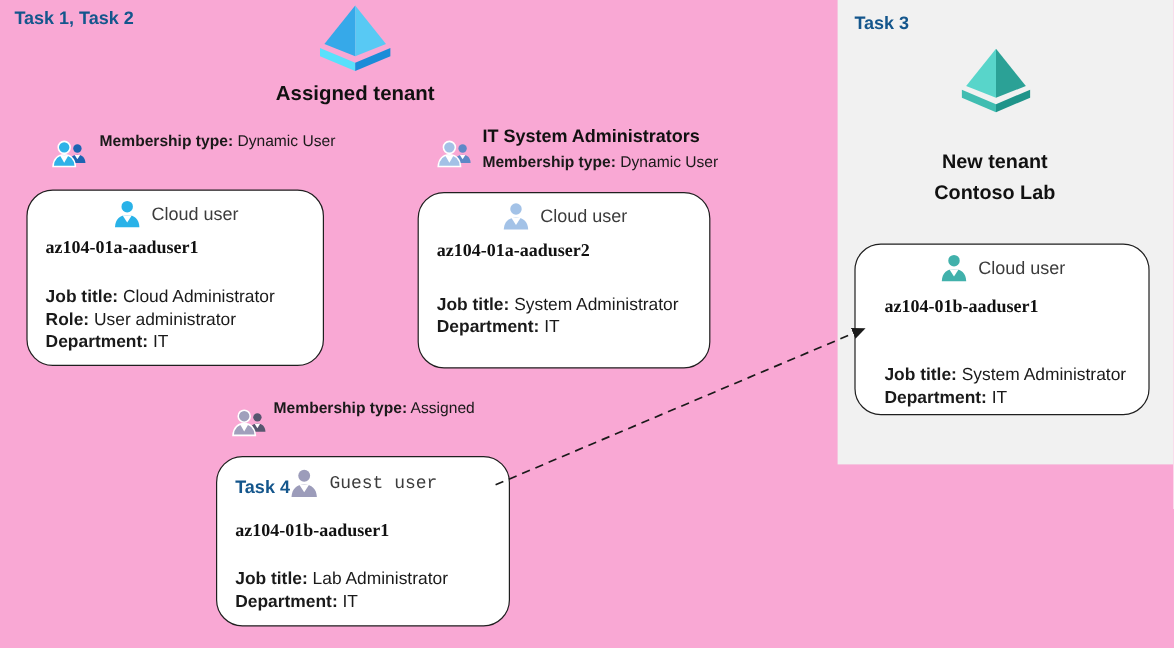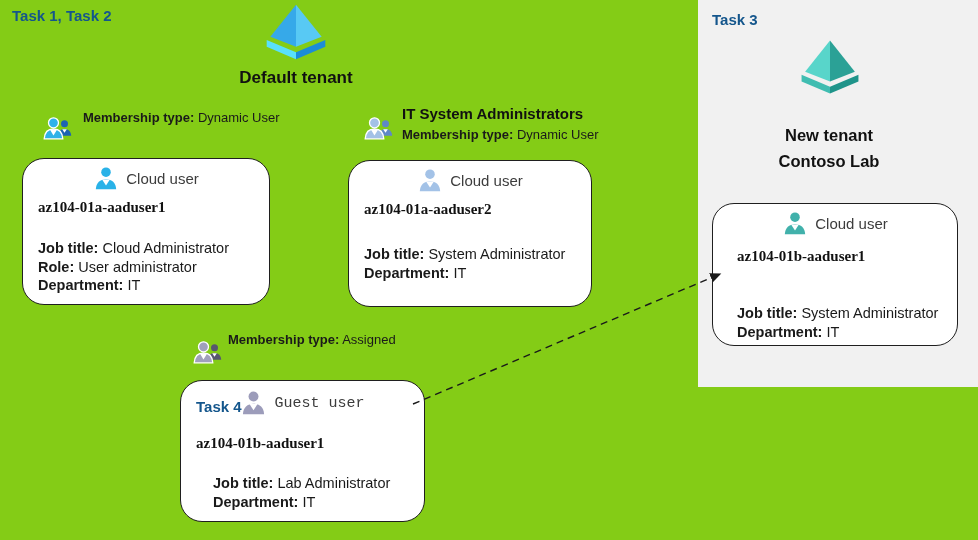--- a/index.html
+++ b/index.html
@@ -1,19 +1,19 @@
 <!DOCTYPE html>
 <html><head>
 <meta charset="utf-8">
 <style>
   * { margin:0; padding:0; box-sizing:border-box; }
   html,body { background:#ffffff; }
   .stage {
     position:relative; width:978px; height:540px;
-    background:#84cc16; overflow:hidden;
+    background:#f9a8d4; overflow:hidden;
     font-family:"Liberation Sans", sans-serif;
     color:#141414;
   }
   .abs { position:absolute; }
   .task-label {
     position:absolute; font-weight:700; font-size:15px; color:#14568c;
     white-space:nowrap;
   }
   .tenant-title {
     position:absolute; font-weight:700; font-size:17px; color:#111;
@@ -61,21 +61,21 @@
   <div class="task-label" style="left:12px; top:7px;">Task 1, Task 2</div>
 
   <div class="abs icon-wrap" style="left:263px; top:4px;">
     <svg width="66" height="60" viewBox="0 0 72 64" aria-hidden="true">
       <polygon points="36,0 8,35 36,46" fill="#36a9e9"></polygon>
       <polygon points="36,0 64,35 36,46" fill="#58c9f4"></polygon>
       <polygon points="4,38.5 36,52 36,59.5 4,46" fill="#59e0fb"></polygon>
       <polygon points="68,38.5 36,52 36,59.5 68,46" fill="#1b8cd8"></polygon>
     </svg>
   </div>
-  <div class="tenant-title" style="left:196px; top:68px; width:200px;">Default tenant</div>
+  <div class="tenant-title" style="left:196px; top:68px; width:200px;">Assigned tenant</div>
 
   <div class="abs icon-wrap" style="left:43px; top:115px;">
     <svg width="30" height="28" viewBox="0 0 30 26" aria-hidden="true">
       <circle cx="21.5" cy="7.8" r="3.5" fill="#1d64b2"></circle>
       <path d="M14.8 19.8 C15 15.4 17.6 13 21.5 13 C25.4 13 28 15.4 28.2 19.8 Z" fill="#1d64b2"></path>
       <path d="M21.5 16.8 L19.2 13.2 L23.8 13.2 Z" fill="#ffffff"></path>
       <circle cx="10.5" cy="6.8" r="5" fill="#2fb2e8" stroke="#ffffff" stroke-width="1.3"></circle>
       <path d="M1.2 22.8 C1.6 16.2 5.4 13 10.5 13 C15.6 13 19.4 16.2 19.8 22.8 Z" fill="#2fb2e8" stroke="#ffffff" stroke-width="1.3"></path>
       <path d="M10.5 19.6 L6.9 13.4 L14.1 13.4 Z" fill="#ffffff"></path>
     </svg>
@@ -156,21 +156,21 @@
       <span class="icon-wrap">
         <svg width="27" height="28" viewBox="0 0 24 24" aria-hidden="true">
           <circle cx="12" cy="6.2" r="4.4" fill="#9c9cba"></circle>
           <path d="M2.6 22 C2.9 15.9 6.5 12.7 12 12.7 C17.5 12.7 21.1 15.9 21.4 22 Z" fill="#9c9cba"></path>
           <path d="M12 18.4 L8.4 12.9 L15.6 12.9 Z" fill="#ffffff"></path>
         </svg>
       </span>
       <span class="user-type">Guest user</span>
     </div>
     <div class="user-name" style="left:15px; top:54px;">az104-01b-aaduser1</div>
-    <div class="fields" style="left:15px; top:93px;margin-left:17px;">
+    <div class="fields" style="left:15px; top:93px;">
       <div class="field-line"><span class="bold">Job title:</span> <span>Lab Administrator</span></div>
       <div class="field-line"><span class="bold">Department:</span> <span>IT</span></div>
     </div>
   </div>
 
   <div class="task-label" style="left:712px; top:11px;">Task 3</div>
 
   <div class="abs icon-wrap" style="left:798px; top:40px;">
     <svg width="64" height="58" viewBox="0 0 72 64" aria-hidden="true">
       <polygon points="36,0 8,35 36,46" fill="#58d5ca"></polygon>

